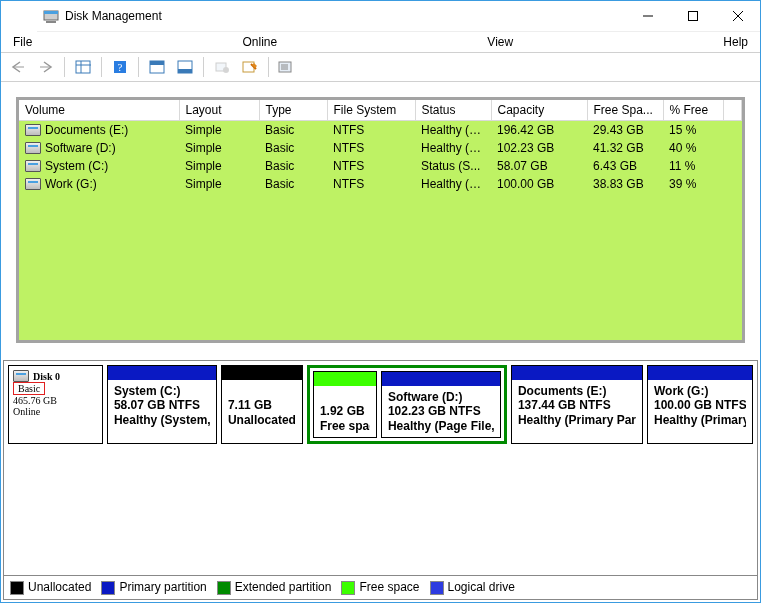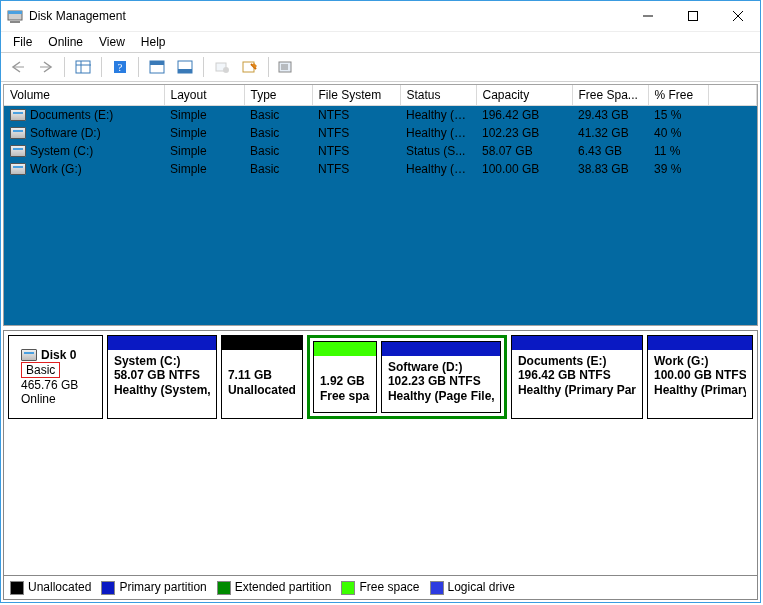--- a/index.html
+++ b/index.html
@@ -19,36 +19,38 @@
     position: relative;
   }
   
   .titlebar {
     height: 30px;
     display: flex;
     align-items: center;
     padding-left: 6px;
     background: #fff;
     border-bottom: 1px solid #eee;
+    margin-left: 36px;
   }
   .titlebar .appicon { width:16px; height:16px; margin-right:6px; }
   .titlebar .title { flex: 1; font-size: 12px; }
   .window-controls { display:flex; height:100%; }
   .window-controls .ctrl {
     width: 45px;
     display:flex; align-items:center; justify-content:center;
     font-family: "Segoe UI Symbol", sans-serif;
   }
 
   
   .menubar {
     height: 20px;
     display:flex; align-items:center;
     padding: 0 4px;
     gap: 0;
+    justify-content: space-between;
   }
   .menubar .menuitem { padding: 2px 8px; }
 
   
   .toolbar {
     height: 28px;
     border-top: 1px solid #d0d0d0;
     border-bottom: 1px solid #d0d0d0;
     display:flex; align-items:center;
     gap:2px;
@@ -58,25 +60,25 @@
   .toolbar .tbtn {
     width: 24px; height:22px;
     display:flex; align-items:center; justify-content:center;
     border:1px solid transparent;
   }
   .toolbar .sep { width:1px; height:20px; background:#d0d0d0; margin:0 3px; }
   .toolbar .disabled { opacity:0.4; }
 
   
   .volumes {
-    border: 1px solid #a3a3a3;
-    margin: 2px;
+    border: 3px solid #a3a3a3;
+    margin: 15px;
     flex: 0 0 240px;
     overflow: hidden;
-    background:#0369a1;
+    background:#bef264;
   }
   table.vtable {
     width: 100%;
     border-collapse: collapse;
     font-size: 12px;
     table-layout: fixed;
   }
   .vtable th {
     text-align:left;
     font-weight: normal;
@@ -118,23 +120,24 @@
     overflow:hidden;
   }
   .diskrow {
     display:flex;
     padding: 4px;
     gap: 4px;
   }
   .diskhdr {
     width: 100px;
     border: 1px solid #000;
-    padding: 12px;
-    font-size: 12px;
-    background:#fff;
+    padding: 4px;
+    font-size: 10px;
+    background:#fff;
+    font-family:Liberation Serif, serif;
   }
   .diskhdr .diskname { display:flex; align-items:center; gap:4px; font-weight:bold; }
   .diskhdr .basic-box {
     border: 1px solid #e02020;
     display:inline-block;
     padding: 0 4px;
     color:#000;
     font-weight:normal;
   }
   .parts {
@@ -423,21 +426,21 @@
               <div>102.23 GB NTFS</div>
               <div>Healthy (Page File,</div>
             </div>
           </div>
         </div>
 
         <div class="part" style="flex:1">
           <div class="bar c-primary"></div>
           <div class="body">
             <div class="pn">Documents  (E:)</div>
-            <div>196.42 GB NTFS</div>
+            <div>137.44 GB NTFS</div>
             <div>Healthy (Primary Par</div>
           </div>
         </div>
 
         <div class="part" style="flex:0 0 104px">
           <div class="bar c-primary"></div>
           <div class="body">
             <div class="pn">Work  (G:)</div>
             <div>100.00 GB NTFS</div>
             <div>Healthy (Primary Pa</div>

